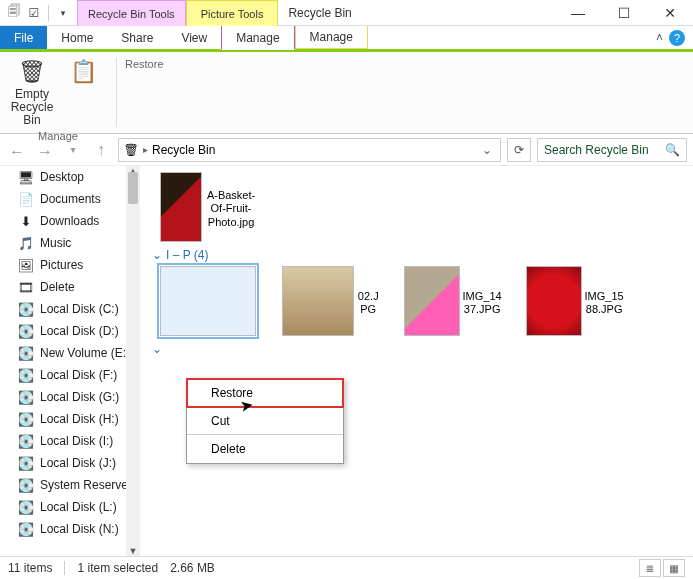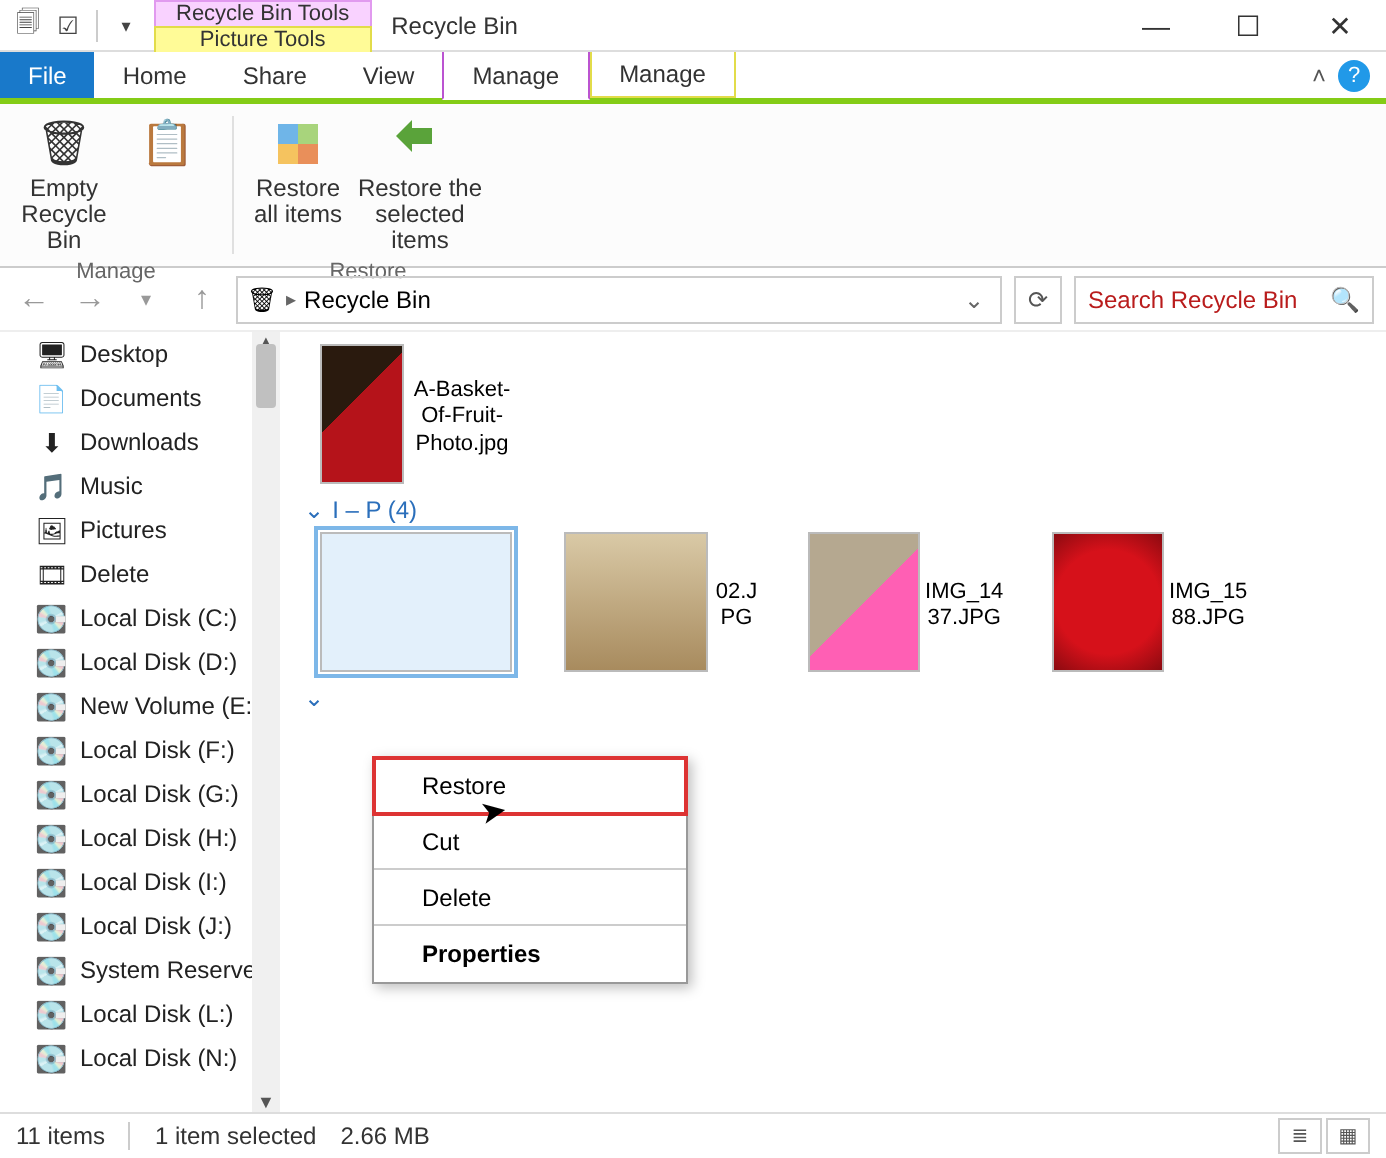--- a/index.html
+++ b/index.html
@@ -3,21 +3,21 @@
 <meta charset="utf-8">
 <style>
 * { margin:0; padding:0; box-sizing:border-box; font-family:"Segoe UI",Tahoma,sans-serif; font-size:12px; }
 body { width:693px; height:579px; background:#fff; overflow:hidden; position:relative; }
 
 
 .titlebar { height:26px; display:flex; align-items:stretch; border-bottom:1px solid #ddd; }
 .qat { display:flex; align-items:center; gap:4px; padding:0 6px; }
 .qat-icon { width:16px; height:16px; display:flex; align-items:center; justify-content:center; color:#444; }
 .qat-sep { width:1px; height:16px; background:#ccc; margin:0 2px; align-self:center; }
-.tabgroups { display:flex;flex-direction:column; }
+.tabgroups { display:flex; }
 .tabgroup-bin { background:#f9d2ff; border:1px solid #e19aef; border-bottom:none; height:26px; display:flex; flex-direction:column; align-items:center; justify-content:center; font-size:11px; padding:0 10px; color:#333; }
 .tabgroup-pic { background:#fffb97; border:1px solid #e2dc4a; border-bottom:none; height:26px; display:flex; align-items:center; justify-content:center; font-size:11px; padding:0 14px; color:#333; }
 .app-title { flex:1; display:flex; align-items:center; padding-left:10px; color:#333; }
 .winctrls { display:flex; }
 .winctrl { width:46px; height:26px; display:flex; align-items:center; justify-content:center; font-size:14px; color:#333; }
 
 
 .ribtabs { height:26px; display:flex; align-items:stretch; border-bottom:3px solid #84cc16; }
 .ribtab { padding:0 14px; display:flex; align-items:center; color:#333; }
 .ribtab.file { background:#1979ca; color:#fff; }
@@ -38,21 +38,21 @@
 .ribsep { width:1px; background:#e0e0e0; margin:6px 0; }
 
 
 .navbar { height:32px; display:flex; align-items:center; gap:6px; padding:0 6px; border-bottom:1px solid #eee; }
 .nav-arrow { width:22px; height:22px; display:flex; align-items:center; justify-content:center; color:#999; font-size:16px; }
 .addr { flex:1; height:24px; border:1px solid #ccc; display:flex; align-items:center; padding:0 4px; gap:4px; }
 .addr-icon { width:16px; height:16px; display:flex; align-items:center; justify-content:center; }
 .addr-crumb { font-size:12px; }
 .addr-drop { color:#666; padding:0 4px; }
 .refresh { width:24px; height:24px; border:1px solid #ccc; display:flex; align-items:center; justify-content:center; color:#555; }
-.search { width:150px; height:24px; border:1px solid #ccc; display:flex; align-items:center; padding:0 6px; color:#b91c1c; }
+.search { width:150px; height:24px; border:1px solid #ccc; display:flex; align-items:center; padding:0 6px; color:#14532d; }
 .search span:first-child { flex:1; font-size:12px; }
 
 
 .main { display:flex; height:390px; }
 .tree { width:140px; overflow-y:auto; border-right:1px solid #eee; }
 .tree-item { display:flex; align-items:center; gap:6px; height:22px; padding-left:18px; font-size:12px; color:#222; }
 .tree-icon { width:16px; height:16px; display:flex; align-items:center; justify-content:center; font-size:13px; }
 .tree-scroll { position:absolute; left:126px; top:166px; width:14px; height:390px; background:#f0f0f0; }
 .tree-thumb { position:absolute; top:6px; left:2px; width:10px; height:32px; background:#c0c0c0; border-radius:2px; }
 .tree-arrow { position:absolute; left:2px; width:10px; text-align:center; color:#555; font-size:9px; }
@@ -133,41 +133,20 @@
         <span>Empty Recycle Bin</span>
       </div>
       <div class="ribbtn">
         <div class="ribbtn-icon" style="font-size:22px">📋</div>
       </div>
     </div>
     <div class="ribgroup-label">Manage</div>
   </div>
   <div class="ribsep"></div>
   <div class="ribgroup">
-    <div class="ribgroup-btns">
-      <div class="ribbtn">
-        <div class="ribbtn-icon">
-            <svg width="28" height="28">
-              <rect x="4" y="4" width="10" height="10" fill="#6fb5e8"></rect>
-              <rect x="14" y="4" width="10" height="10" fill="#a8d47c"></rect>
-              <rect x="4" y="14" width="10" height="10" fill="#f5c35f"></rect>
-              <rect x="14" y="14" width="10" height="10" fill="#e98f5a"></rect>
-            </svg>
-          </div>
-        <span>Restore all items</span>
-      </div>
-      <div class="ribbtn wide">
-        <div class="ribbtn-icon">
-            <svg width="28" height="28">
-              <path d="M20 6 L10 6 L10 2 L2 10 L10 18 L10 14 L20 14 Z" fill="#5aa33a"></path>
-            </svg>
-          </div>
-        <span>Restore the selected items</span>
-      </div>
-    </div>
     <div class="ribgroup-label">Restore</div>
   </div>
 </div>
 
 <div class="navbar">
   <div class="nav-arrow">←</div>
   <div class="nav-arrow">→</div>
   <div class="nav-arrow" style="font-size:10px">▾</div>
   <div class="nav-arrow">↑</div>
   <div class="addr">
@@ -299,21 +278,20 @@
           <span class="chev">⌄</span>
         </div>
       </div>
     </div>
 </div>
 
 <div class="ctx">
   <div class="ctx-item hl">Restore</div>
   <div class="ctx-item">Cut</div>
   <div class="ctx-item">Delete</div>
-  <div class="ctx-item bold">Properties</div>
 </div>
 <div class="cursor">➤</div>
 
 <div class="status">
   <span>11 items</span>
   <div class="sep"></div>
   <span>1 item selected</span>
   <span>2.66 MB</span>
   <div class="view-toggles">
     <div class="vt">≣</div>

